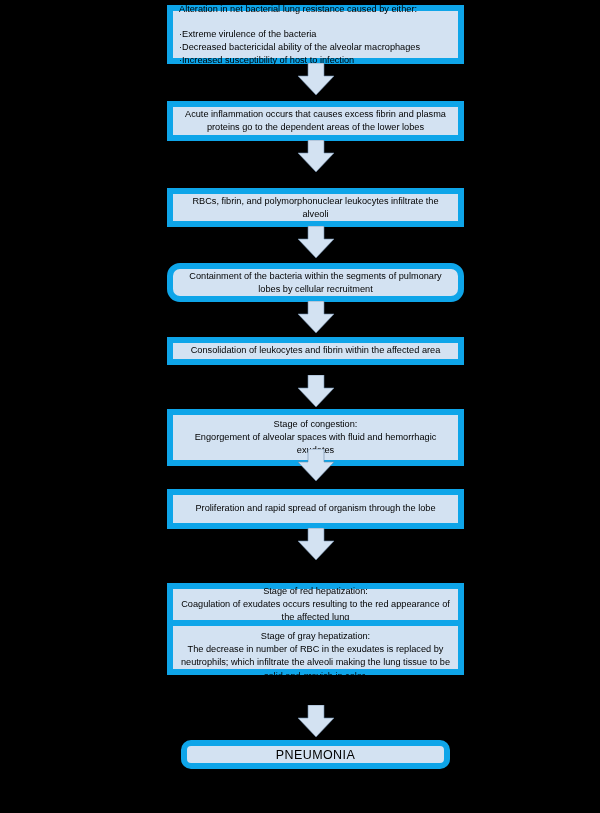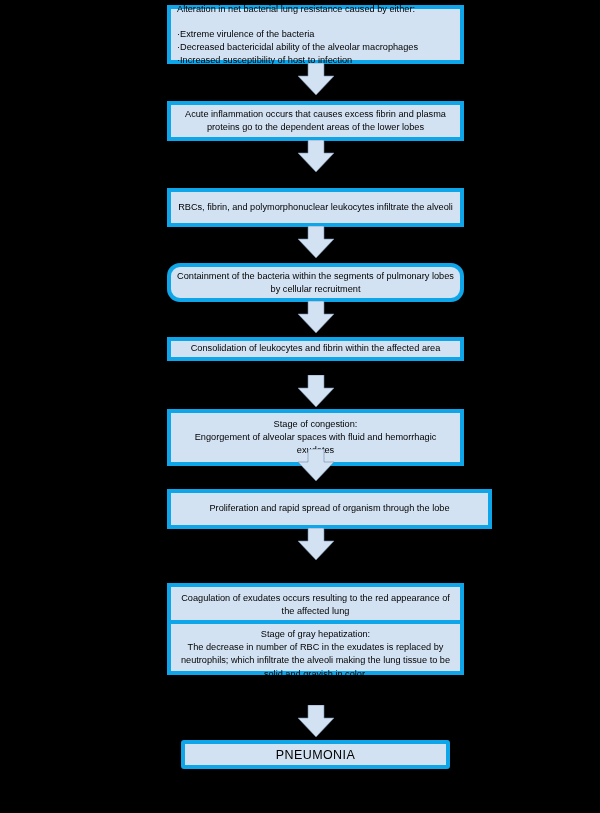--- a/index.html
+++ b/index.html
@@ -18,40 +18,40 @@
     position: absolute;
     left: 0;
     top: 0;
     width: 600px;
     height: 813px;
   }
   .node {
     position: absolute;
     box-sizing: border-box;
     background: #d3e2f2;
-    border: 4px solid #0ea5e9;
+    border: 6px solid #0ea5e9;
     color: #000000;
     text-align: center;
     font-size: 9.2px;
     line-height: 13.2px;
     padding: 8px;
   }
   .node .inner {
     position: absolute;
     left: 6px;
     right: 6px;
     top: 50%;
     transform: translateY(-50%);
   }
   .node.clip-bottom .inner {
     top: 4px;
     transform: none;
   }
   .node.rounded {
-    border-radius: 3px;
+    border-radius: 10px;
   }
   .node.terminal {
     font-size: 12.5px;
     line-height: 16px;
     letter-spacing: 0.4px;
   }
   .node.headed .title {
     display: block;
   }
   .bullets {
@@ -149,34 +149,35 @@
       <span>Engorgement of alveolar spaces with fluid and hemorrhagic exudates</span>
     </div>
   </div>
 
   <div class="arrow" style="left:297px; top:449px;">
     <svg width="38" height="33" viewBox="0 0 38 33">
       <polygon points="11,0 27,0 27,13 37,13 19,32 1,13 11,13" fill="#d3e2f2" stroke="#6d8aa8" stroke-width="0.6"></polygon>
     </svg>
   </div>
 
-  <div class="node" style="left:167px; top:489px; width:325px; height:40px;">
+  <div class="node" style="left:167px; top:489px; width:297px; height:40px;">
     <div class="inner">
       <span>Proliferation and rapid spread of organism through the lobe</span>
     </div>
   </div>
 
   <div class="arrow" style="left:297px; top:528px;">
     <svg width="38" height="33" viewBox="0 0 38 33">
       <polygon points="11,0 27,0 27,13 37,13 19,32 1,13 11,13" fill="#d3e2f2" stroke="#6d8aa8" stroke-width="0.6"></polygon>
     </svg>
   </div>
 
   <div class="node headed" style="left:167px; top:583px; width:297px; height:43px;">
     <div class="inner">
+      <span class="title">Stage of red hepatization:</span>
       <span>Coagulation of exudates occurs resulting to the red appearance of the affected lung</span>
     </div>
   </div>
 
   <div class="arrow" style="left:297px; top:625px;">
     <svg width="38" height="33" viewBox="0 0 38 33">
       <polygon points="11,0 27,0 27,13 37,13 19,32 1,13 11,13" fill="#d3e2f2" stroke="#6d8aa8" stroke-width="0.6"></polygon>
     </svg>
   </div>
 

